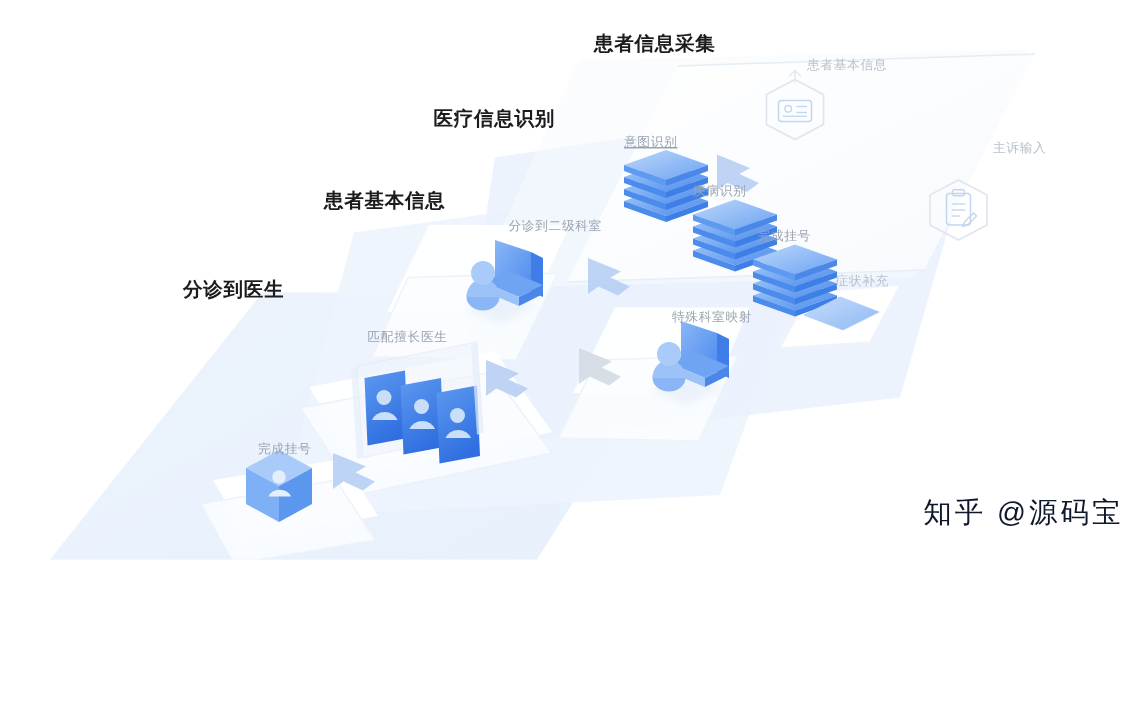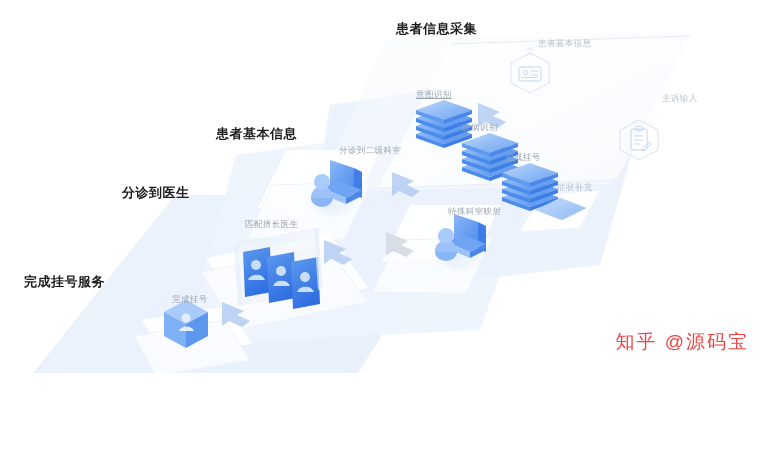--- a/index.html
+++ b/index.html
@@ -28,21 +28,21 @@
     color:#9aa3b0;
     white-space:nowrap;
     letter-spacing:0.4px;
     z-index:35;
   }
   .sublabel.faint{color:#b9c1cc;}
   .watermark{
     position:absolute;
     right:14px;bottom:18px;
     font-size:19px;
-    color:#ef4444;
+    color:#0f172a;
     letter-spacing:2px;
     white-space:nowrap;
     z-index:60;
     font-weight:500;
   }
 </style>
 </head>
 <body>
 
 <div id="stage">
@@ -295,23 +295,23 @@
     <g>
       <path d="M324,240 L346,249 L339,253 L352,259 L344,265 L331,259 L324,264 z" fill="#b4cdf3" opacity="0.85"></path>
     </g>
 
     <g>
       <path d="M222,302 L244,311 L237,315 L250,321 L242,327 L229,321 L222,326 z" fill="#b4cdf3" opacity="0.85"></path>
     </g>
   </svg>
 
   <div class="heading" style="left:396px;top:20px;">患者信息采集</div>
+  <div class="heading" style="left:289px;top:70px;">医疗信息识别</div>
   <div class="heading" style="left:216px;top:125px;">患者基本信息</div>
   <div class="heading" style="left:122px;top:184px;">分诊到医生</div>
-  <div class="heading" style="left:24px;top:273px;">完成挂号服务</div>
 
   <div class="sublabel faint" style="left:538px;top:38px;">患者基本信息</div>
   <div class="sublabel faint" style="left:646px;top:93px;margin-left:16px;">主诉输入</div>
   <div class="sublabel" style="left:416px;top:89px;text-decoration:underline;">意图识别</div>
   <div class="sublabel" style="left:462px;top:122px;">疾病识别</div>
   <div class="sublabel" style="left:505px;top:152px;">完成挂号</div>
   <div class="sublabel faint" style="left:557px;top:182px;">症状补充</div>
   <div class="sublabel" style="left:339px;top:145px;">分诊到二级科室</div>
   <div class="sublabel" style="left:448px;top:206px;">特殊科室映射</div>
   <div class="sublabel" style="left:245px;top:219px;">匹配擅长医生</div>

